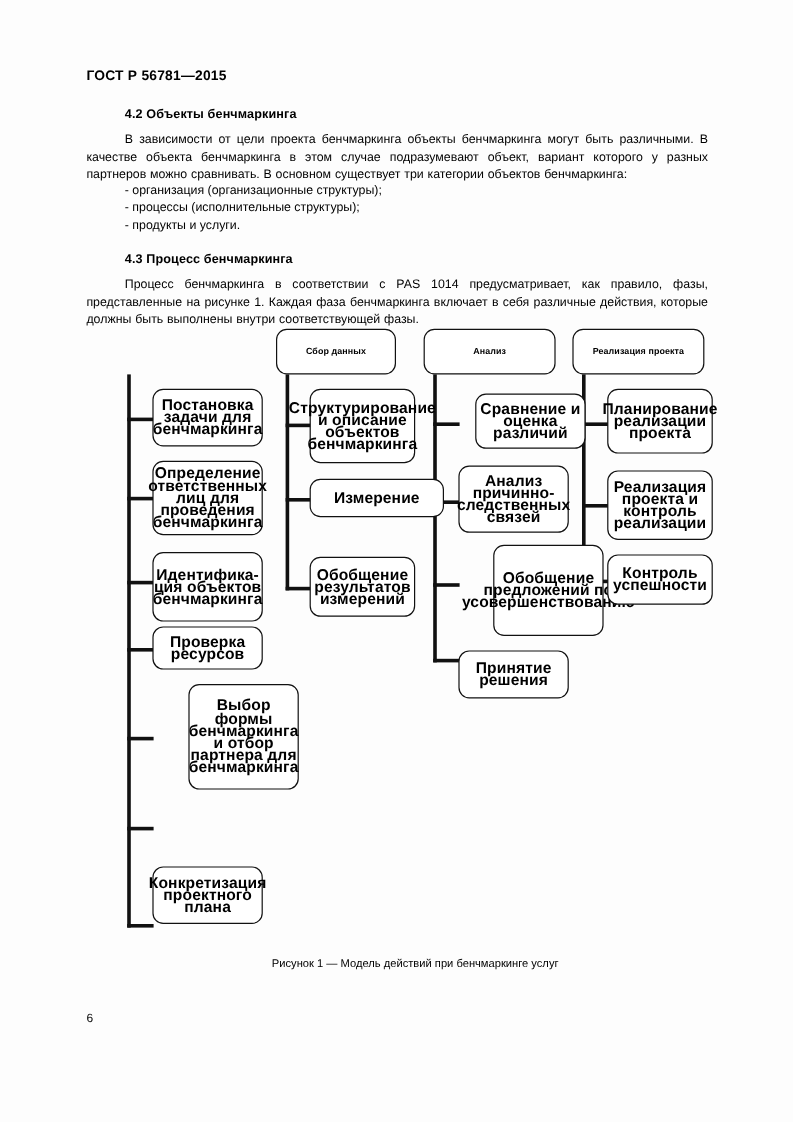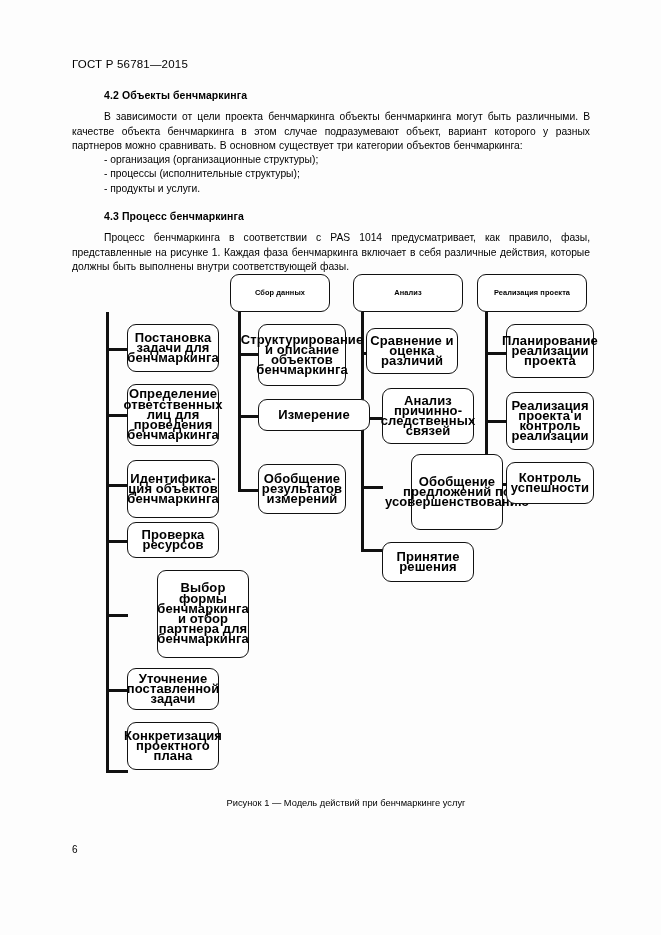--- a/index.html
+++ b/index.html
@@ -19,21 +19,21 @@
     position: absolute;
     inset: 0;
     background: #fdfdfd;
   }
   
   .running-head {
     position: absolute;
     left: 72px;
     top: 58px;
     font-size: 11.5px;
-    font-weight: normal;
+    font-weight: bold;
     letter-spacing: 0.2px;
   }
   
   .textblock {
     position: absolute;
     left: 72px;
     top: 88px;
     width: 518px;
     font-size: 10.3px;
     line-height: 14.3px;
@@ -145,42 +145,41 @@
     <div class="stub" style="left:10px; top:210px; width:22px;"></div>
     <div class="node" style="left:31px; top:186px; width:92px; height:58px;">Идентифика-ция объектов бенчмаркинга</div>
 
     <div class="stub" style="left:10px; top:266px; width:22px;"></div>
     <div class="node" style="left:31px; top:248px; width:92px; height:36px;">Проверка ресурсов</div>
 
     <div class="stub" style="left:10px; top:340px; width:22px;"></div>
     <div class="node" style="left:31px; top:296px; width:92px; height:88px;margin-left:30px;">Выбор формы бенчмаркинга и отбор партнера для бенчмаркинга</div>
 
     <div class="stub" style="left:10px; top:415px; width:22px;"></div>
-    <div class="node" style="left:31px; top:394px; width:92px; height:42px;">Уточнение поставленной задачи</div>
 
     <div class="stub" style="left:10px; top:496px; width:22px;"></div>
     <div class="node" style="left:31px; top:448px; width:92px; height:48px;">Конкретизация проектного плана</div>
 
     <div class="node head" style="left:134px; top:0px; width:100px; height:38px;">Сбор данных</div>
     <div class="trunk" style="left:142px; top:38px; height:180px;"></div>
 
     <div class="stub" style="left:142px; top:79px; width:21px;"></div>
     <div class="node" style="left:162px; top:50px; width:88px; height:62px;">Структурирование и описание объектов бенчмаркинга</div>
 
     <div class="stub" style="left:142px; top:141px; width:21px;"></div>
     <div class="node" style="left:162px; top:125px; width:112px; height:32px;">Измерение</div>
 
     <div class="stub" style="left:142px; top:215px; width:21px;"></div>
     <div class="node" style="left:162px; top:190px; width:88px; height:50px;">Обобщение результатов измерений</div>
 
     <div class="node head" style="left:257px; top:0px; width:110px; height:38px;">Анализ</div>
     <div class="trunk" style="left:265px; top:38px; height:240px;"></div>
 
     <div class="stub" style="left:265px; top:78px; width:22px;"></div>
-    <div class="node" style="left:270px; top:54px; width:92px; height:46px;">Сравнение и оценка различий</div>
+    <div class="node" style="left:300px; top:54px; width:92px; height:46px;">Сравнение и оценка различий</div>
 
     <div class="stub" style="left:265px; top:143px; width:22px;"></div>
     <div class="node" style="left:286px; top:114px; width:92px; height:56px;">Анализ причинно-следственных связей</div>
 
     <div class="stub" style="left:265px; top:212px; width:22px;"></div>
     <div class="node" style="left:286px; top:180px; width:92px; height:76px;margin-left:29px;">Обобщение предложений по усовершенствованию</div>
 
     <div class="stub" style="left:265px; top:275px; width:22px;"></div>
     <div class="node" style="left:286px; top:268px; width:92px; height:40px;">Принятие решения</div>
 

